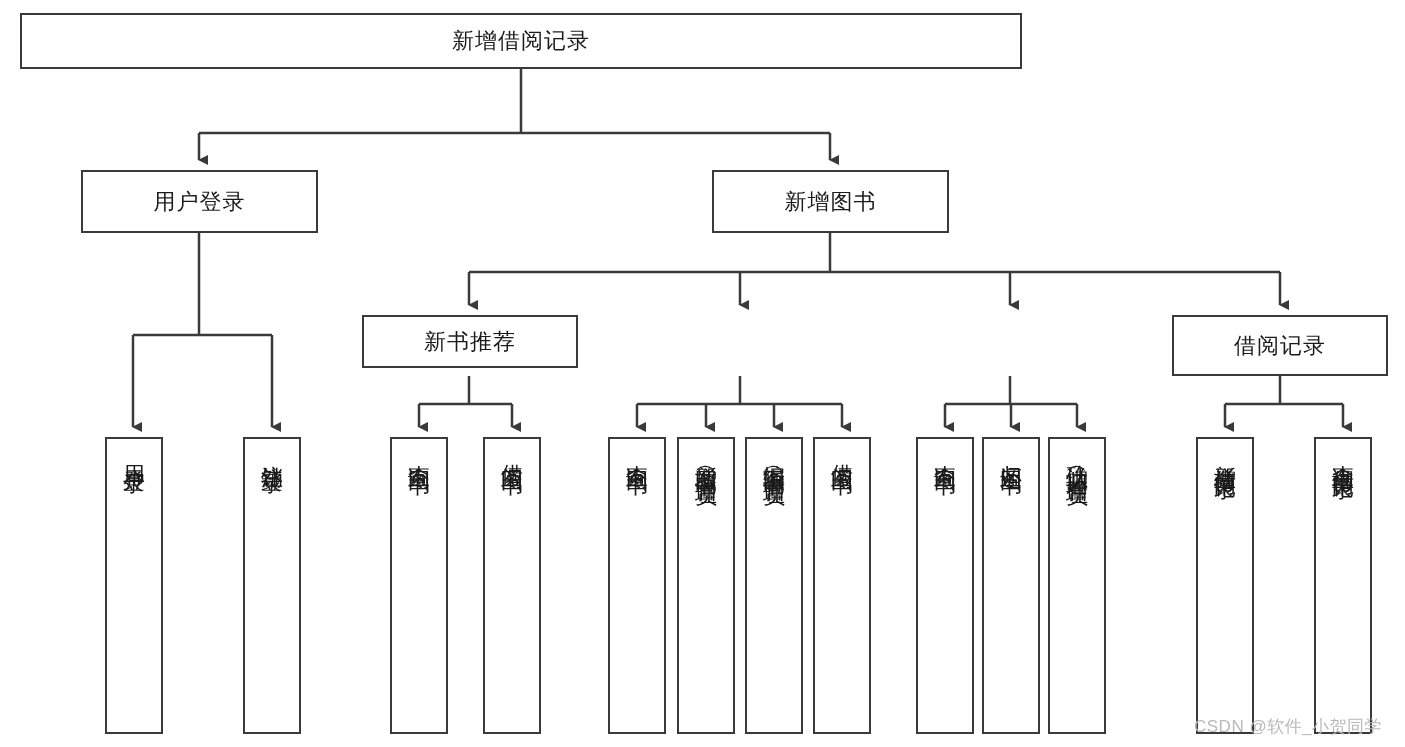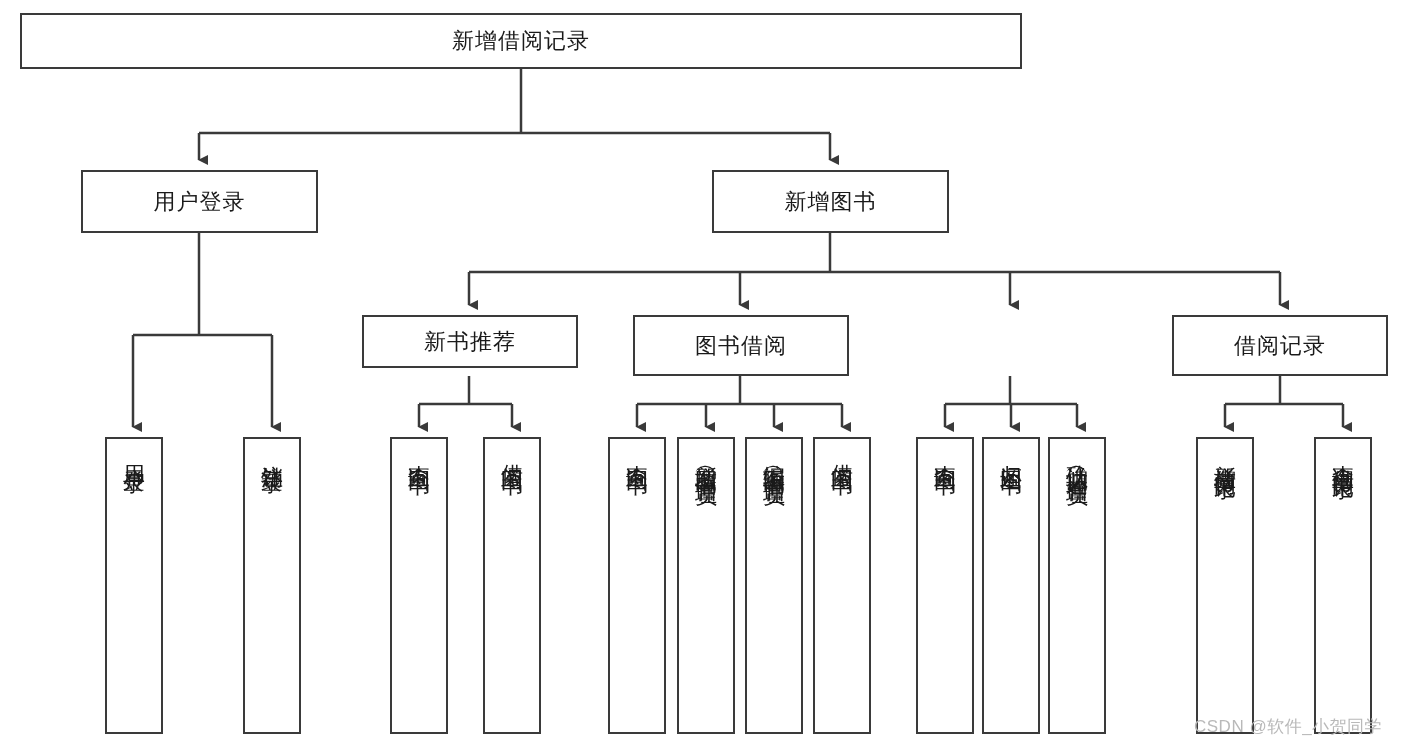--- a/index.html
+++ b/index.html
@@ -133,23 +133,20 @@
   <div class="node h" style="left:81px; top:170px; width:237px; height:63px;">
     <span class="label">用户登录</span>
   </div>
   <div class="node h" style="left:712px; top:170px; width:237px; height:63px;">
     <span class="label">新增图书</span>
   </div>
 
   <div class="node h" style="left:362px; top:315px; width:216px; height:53px;">
     <span class="label">新书推荐</span>
   </div>
-  <div class="node h" style="left:633px; top:315px; width:216px; height:61px;">
-    <span class="label">图书借阅</span>
-  </div>
   <div class="node h" style="left:1172px; top:315px; width:216px; height:61px;">
     <span class="label">借阅记录</span>
   </div>
 
   <div class="node v" style="left:105px; top:437px; width:58px; height:297px;">
     <span class="label">用户登录</span>
   </div>
   <div class="node v" style="left:243px; top:437px; width:58px; height:297px;">
     <span class="label">注销登录</span>
   </div>

